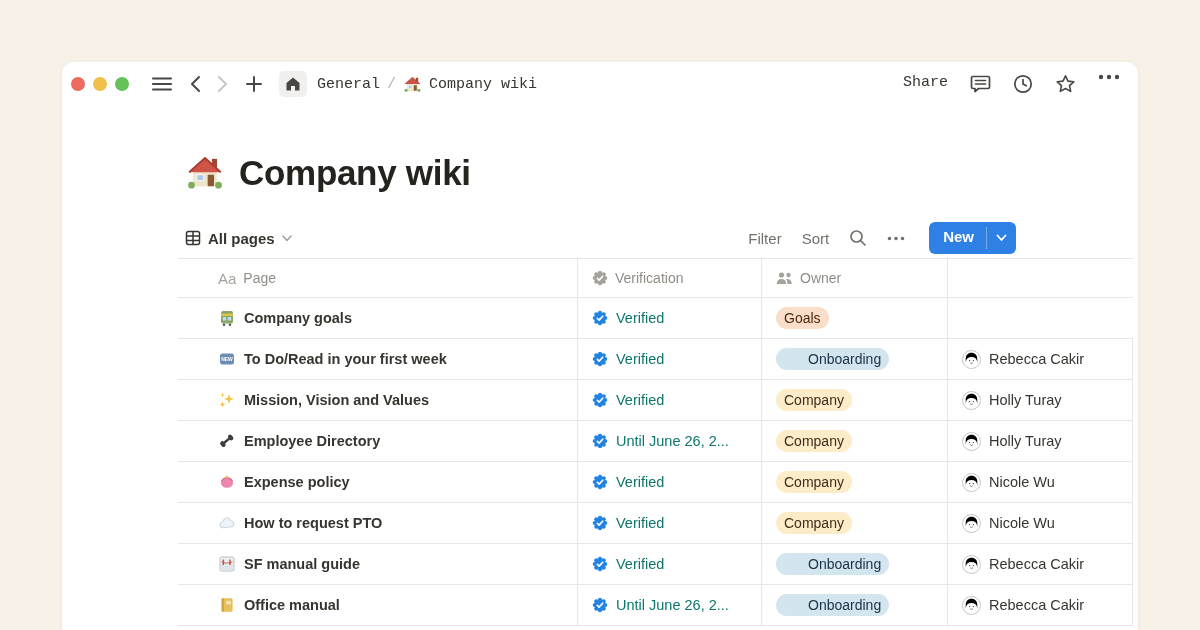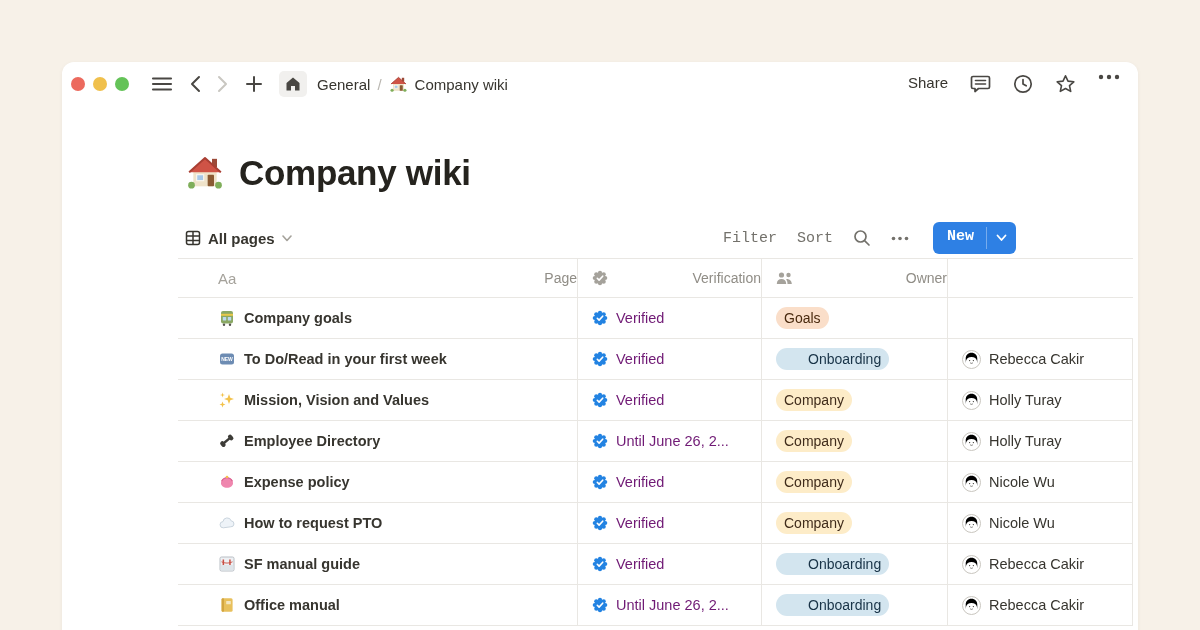--- a/index.html
+++ b/index.html
@@ -6,21 +6,21 @@
   html,body { width:1200px; height:630px; overflow:hidden; }
   body { font-family:"Liberation Sans","DejaVu Sans",sans-serif; background:#f7f1e8; color:#37352f; }
 
   .window {
     position:absolute; left:62px; top:62px; width:1076px; height:600px;
     background:#ffffff; border-radius:12px;
     box-shadow:0 1px 4px rgba(0,0,0,0.05);
   }
 
   
-  .topbar { height:44px; display:flex; align-items:center; padding:0 18px 0 9px; }
+  .topbar { height:44px; display:flex; align-items:center; padding:0 18px 0 9px;font-family:Liberation Mono, monospace; }
   .tl-group { display:flex; gap:8px; }
   .tl-dot { width:14px; height:14px; border-radius:50%; }
   .tl-red { background:#ec6a5e; } .tl-yellow { background:#f0c04c; } .tl-green { background:#64c358; }
   .nav-group { display:flex; align-items:center; gap:16px; margin-left:22px; }
   .icon-btn { display:flex; align-items:center; justify-content:center; cursor:pointer; background:none; border:none; padding:0; }
   .home-chip { background:#f1f0ee; border-radius:5px; width:28px; height:26px; }
   .crumbs { display:flex; align-items:center; gap:7px; margin-left:10px; font-size:15px; }
   .crumb-sep { color:#b9b6b0; }
   .crumb-icon { font-size:17px; line-height:1; display:flex; }
   .topbar-right { margin-left:auto; display:flex; align-items:flex-start; gap:22px; }
@@ -30,38 +30,38 @@
   .content { padding:0 122px 0 123px; }
 
   .page-title { display:flex; align-items:center; gap:14px; margin-top:42px; height:50px; }
   .page-title .t-emoji { display:flex; }
   .page-title h1 { font-size:35px; font-weight:700; letter-spacing:-0.3px; color:#25231e; }
 
   
   .toolbar { display:flex; align-items:center; margin-top:20px; height:40px; }
   .view-tab { display:flex; align-items:center; gap:7px; cursor:pointer; }
   .view-tab .v-label { font-size:15px; font-weight:700; color:#37352f; }
-  .toolbar-right { margin-left:auto; display:flex; align-items:center; gap:20px;font-family:Liberation Mono, monospace; }
+  .toolbar-right { margin-left:auto; display:flex; align-items:center; gap:20px; }
   .tb-text { font-size:15px; color:#73716b; cursor:pointer; }
   .new-btn { display:flex; align-items:stretch; background:#2e80e4; border-radius:6px; overflow:hidden; cursor:pointer; height:32px; margin-left:4px; }
   .new-btn .nb-main { color:#fff; font-size:15px; font-weight:700; padding:6px 12px 0 14px; }
   .new-btn .nb-split { width:1px; background:rgba(255,255,255,0.35); margin:5px 0; }
   .new-btn .nb-caret { display:flex; align-items:center; padding:0 9px; }
 
   
   .wiki-table { margin-left:-7px; width:955px; border-top:1px solid #e9e7e3; }
   .trow { display:grid; grid-template-columns:400px 184px 186px 185px; border-bottom:1px solid #e9e7e3; }
   .trow > div { border-right:1px solid #e9e7e3; display:flex; align-items:center; overflow:hidden; white-space:nowrap; }
   .thead { height:39px; }
-  .thead > div { color:#908d86; font-size:14px; gap:7px;justify-content:space-between; }
+  .thead > div { color:#908d86; font-size:14px; gap:7px; }
   .cell-page { padding-left:40px; gap:8px; }
   .cell { padding-left:14px; gap:8px; }
   .tbody-row { height:41px; }
   .page-link { font-size:14.5px; font-weight:600; color:#37352f; text-decoration-color:rgba(55,53,47,0.22); text-underline-offset:3px; text-decoration-thickness:1px; cursor:pointer; }
-  .verif-text { font-size:14.5px; color:#701a75; }
+  .verif-text { font-size:14.5px; color:#0f766e; }
   .aa-glyph { font-size:15px; color:#a5a29b; }
 
   .tag { font-size:14px; padding:3px 8px; border-radius:11px; line-height:1.2; }
   .tag-orange { background:#fadec9; color:#49290e; }
   .tag-blue   { background:#d3e5ef; color:#183347;padding-left:32px; }
   .tag-yellow { background:#fdecc8; color:#402c1b; }
 
   .avatar { width:19px; height:19px; border-radius:50%; border:1px solid #c9c6bf; background:#fff; overflow:hidden; flex:none; display:flex; }
   .avatar svg { width:100%; height:100%; }
   .owner-name { font-size:14.5px; color:#37352f; }

